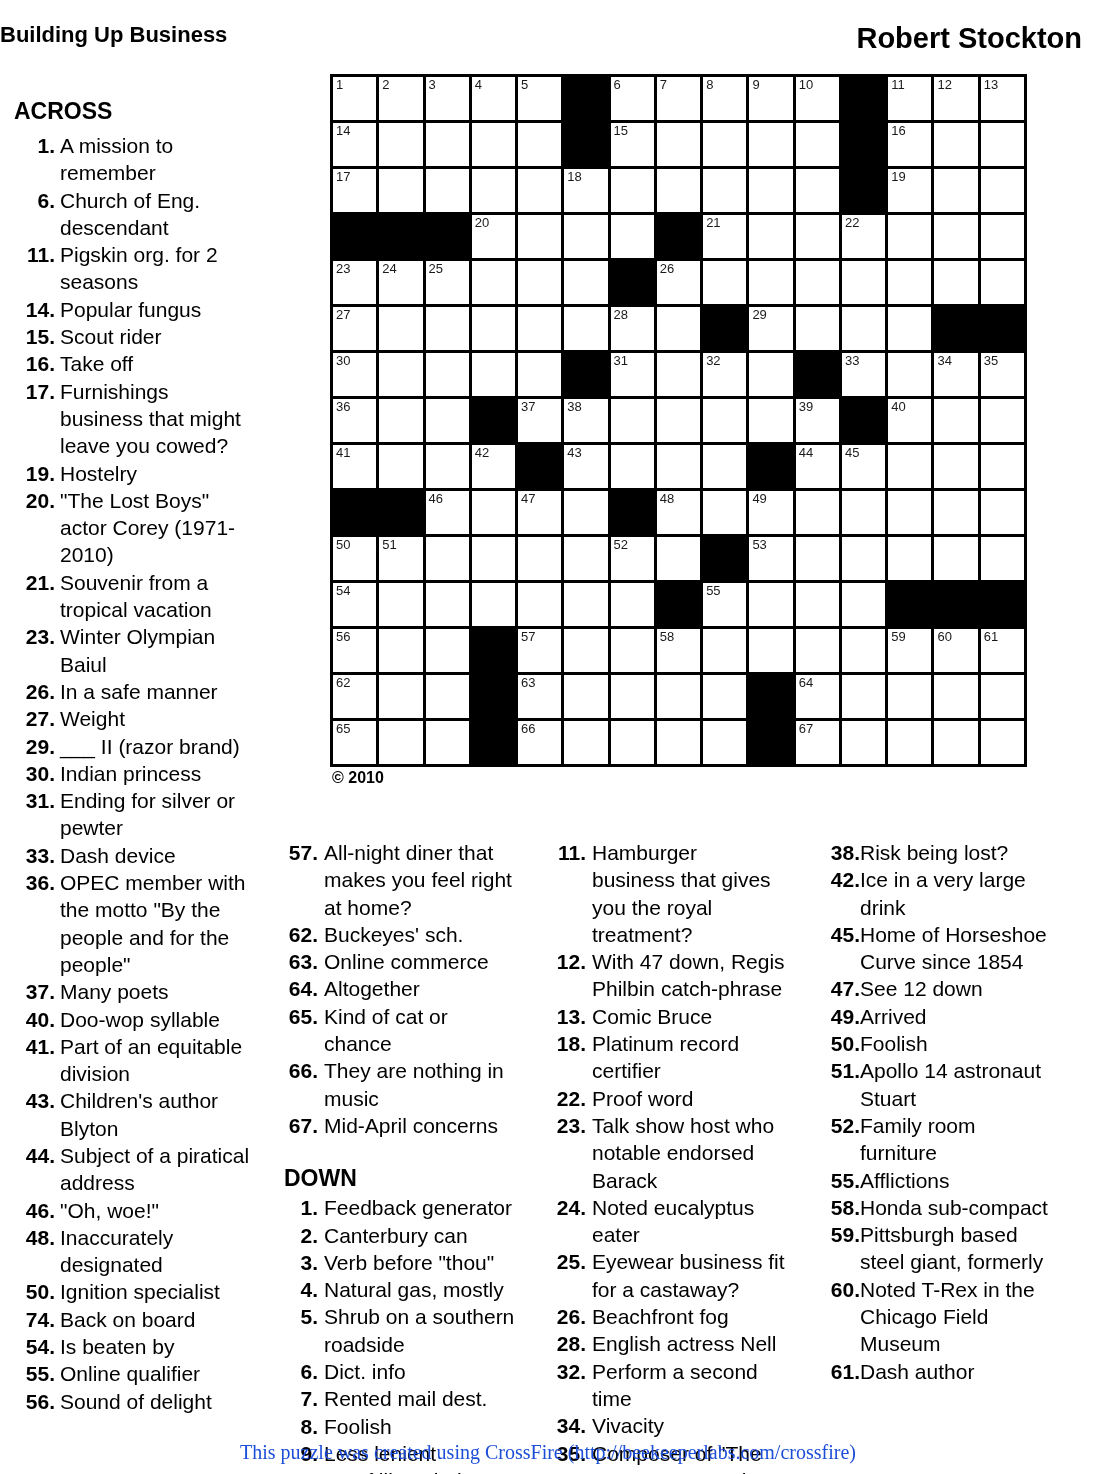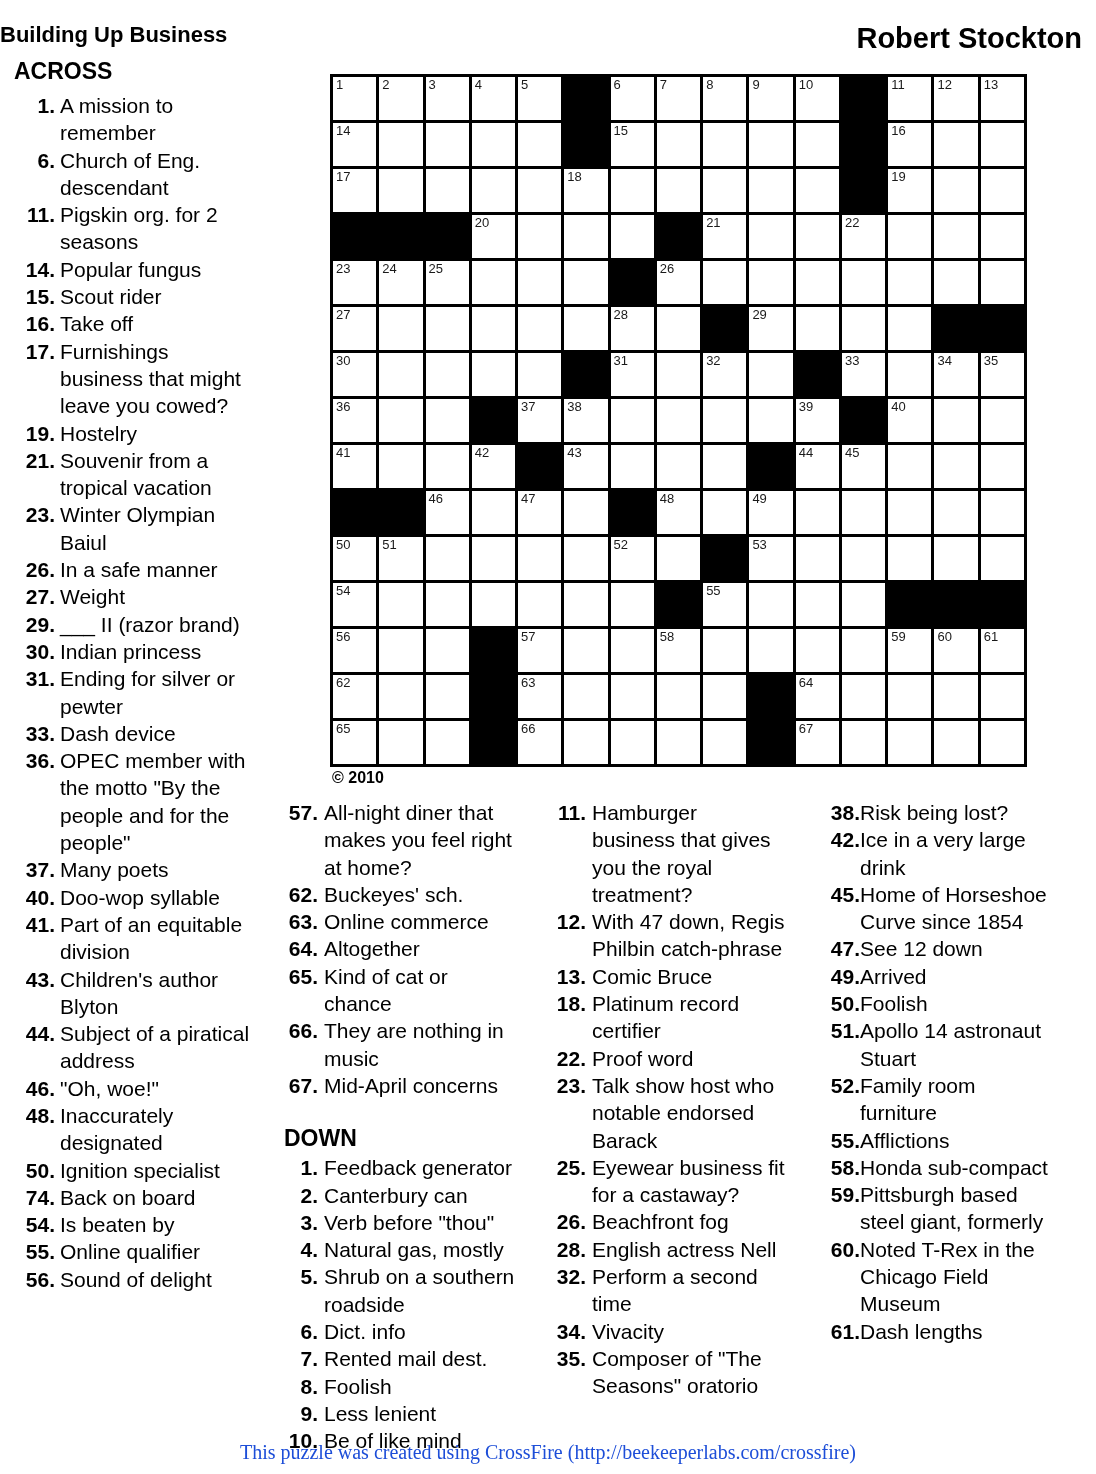--- a/index.html
+++ b/index.html
@@ -6,21 +6,21 @@
   body{
     width:1096px;height:1474px;position:relative;overflow:hidden;
     background:#ffffff;color:#000;
     font-family:"Liberation Sans",sans-serif;
   }
   .title{position:absolute;left:0;top:22px;font-size:22px;font-weight:700;white-space:nowrap;}
   .author{position:absolute;right:14px;top:22px;font-size:29px;font-weight:700;white-space:nowrap;}
 
   .list-header{font-size:23px;font-weight:700;margin:0 0 7px 0;}
 
-  .col{position:absolute;}
+  .col{position:absolute;margin-top:40px;}
   .col-left{left:14px;top:58px;width:240px;}
   .col-mid{left:284px;top:799px;width:236px;}
   .col-three{left:552px;top:799px;width:233px;}
   .col-four{left:820px;top:799px;width:230px;}
 
   .clue{display:flex;align-items:flex-start;font-size:21px;line-height:27.3px;}
   .cnum{font-weight:700;text-align:right;flex:0 0 auto;box-sizing:border-box;}
   .ctext{flex:1 1 auto;min-width:0;}
   .col-left  .cnum{width:46px;padding-right:5px;}
   .col-mid   .cnum{width:40px;padding-right:6px;}
@@ -88,20 +88,24 @@
       <div class="clue">
         <span class="cnum">17.</span>
         <span class="ctext">Furnishings business that might leave you cowed?</span>
       </div>
 
       <div class="clue">
         <span class="cnum">19.</span>
         <span class="ctext">Hostelry</span>
       </div>
 
+      <div class="clue">
+        <span class="cnum">20.</span>
+        <span class="ctext">"The Lost Boys" actor Corey (1971-2010)</span>
+      </div>
 
       <div class="clue">
         <span class="cnum">21.</span>
         <span class="ctext">Souvenir from a tropical vacation</span>
       </div>
 
       <div class="clue">
         <span class="cnum">23.</span>
         <span class="ctext">Winter Olympian Baiul</span>
       </div>
@@ -685,20 +689,24 @@
       <div class="clue">
         <span class="cnum">22.</span>
         <span class="ctext">Proof word</span>
       </div>
 
       <div class="clue">
         <span class="cnum">23.</span>
         <span class="ctext">Talk show host who notable endorsed Barack</span>
       </div>
 
+      <div class="clue">
+        <span class="cnum">24.</span>
+        <span class="ctext">Noted eucalyptus eater</span>
+      </div>
 
       <div class="clue">
         <span class="cnum">25.</span>
         <span class="ctext">Eyewear business fit for a castaway?</span>
       </div>
 
       <div class="clue">
         <span class="cnum">26.</span>
         <span class="ctext">Beachfront fog</span>
       </div>
@@ -784,18 +792,18 @@
         <span class="ctext">Pittsburgh based steel giant, formerly</span>
       </div>
 
       <div class="clue">
         <span class="cnum">60.</span>
         <span class="ctext">Noted T-Rex in the Chicago Field Museum</span>
       </div>
 
       <div class="clue">
         <span class="cnum">61.</span>
-        <span class="ctext">Dash lengths</span>
+        <span class="ctext">Dash author</span>
       </div>
     </div>
 </div>
 
 <div class="footer">This puzzle was created using CrossFire (http://beekeeperlabs.com/crossfire)</div>
 
 </body></html>

